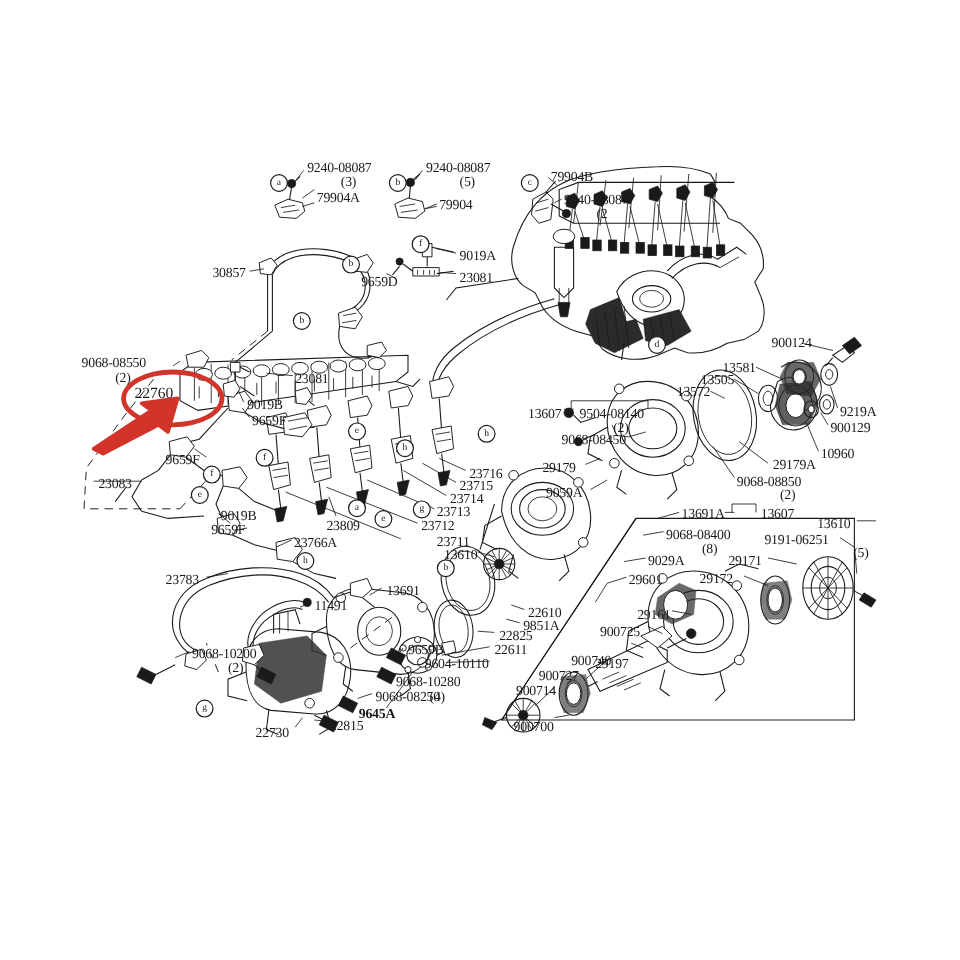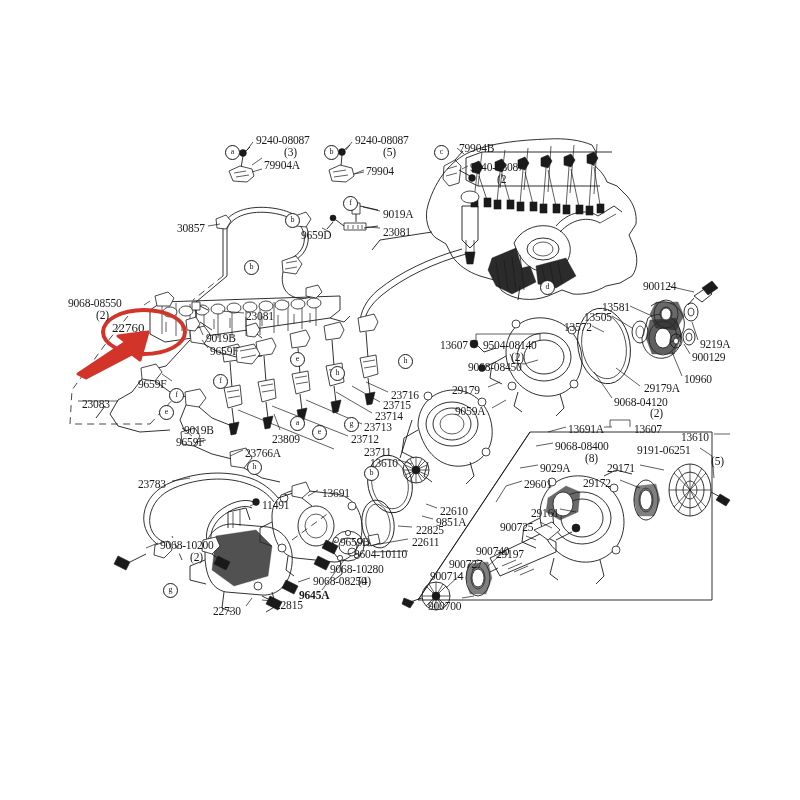--- a/index.html
+++ b/index.html
@@ -726,21 +726,21 @@
       <div class="lbl" style="left: 511px; top: 351px;">(2)</div>
       <div class="lbl" style="left: 468px; top: 361px; text-align: right;">9068-08450</div>
       <div class="lbl" style="left: 564px; top: 321px;">13572</div>
       <div class="lbl" style="left: 584px; top: 311px;">13505</div>
       <div class="lbl" style="left: 602px; top: 301px;">13581</div>
       <div class="lbl" style="left: 643px; top: 280px;">900124</div>
       <div class="lbl" style="left: 700px; top: 338px;">9219A</div>
       <div class="lbl" style="left: 692px; top: 351px;">900129</div>
       <div class="lbl" style="left: 684px; top: 373px;">10960</div>
       <div class="lbl" style="left: 644px; top: 382px;">29179A</div>
-      <div class="lbl" style="left: 614px; top: 396px;">9068-04120</div>
+      <div class="lbl" style="left: 614px; top: 396px;">9068-08850</div>
       <div class="lbl" style="left: 650px; top: 407px;">(2)</div>
       <div class="lbl" style="left: 452px; top: 384px;">29179</div>
       <div class="lbl" style="left: 455px; top: 405px;">9059A</div>
       <div class="lbl" style="left: 568px; top: 423px;">13691A</div>
       <div class="lbl" style="left: 634px; top: 423px;">13607</div>
       <div class="lbl" style="left: 681px; top: 431px;">13610</div>
       <div class="lbl" style="left: 637px; top: 444px;">9191-06251</div>
       <div class="lbl" style="left: 711px; top: 455px;">(5)</div>
       <div class="lbl" style="left: 555px; top: 440px;">9068-08400</div>
       <div class="lbl" style="left: 585px; top: 452px;">(8)</div>

